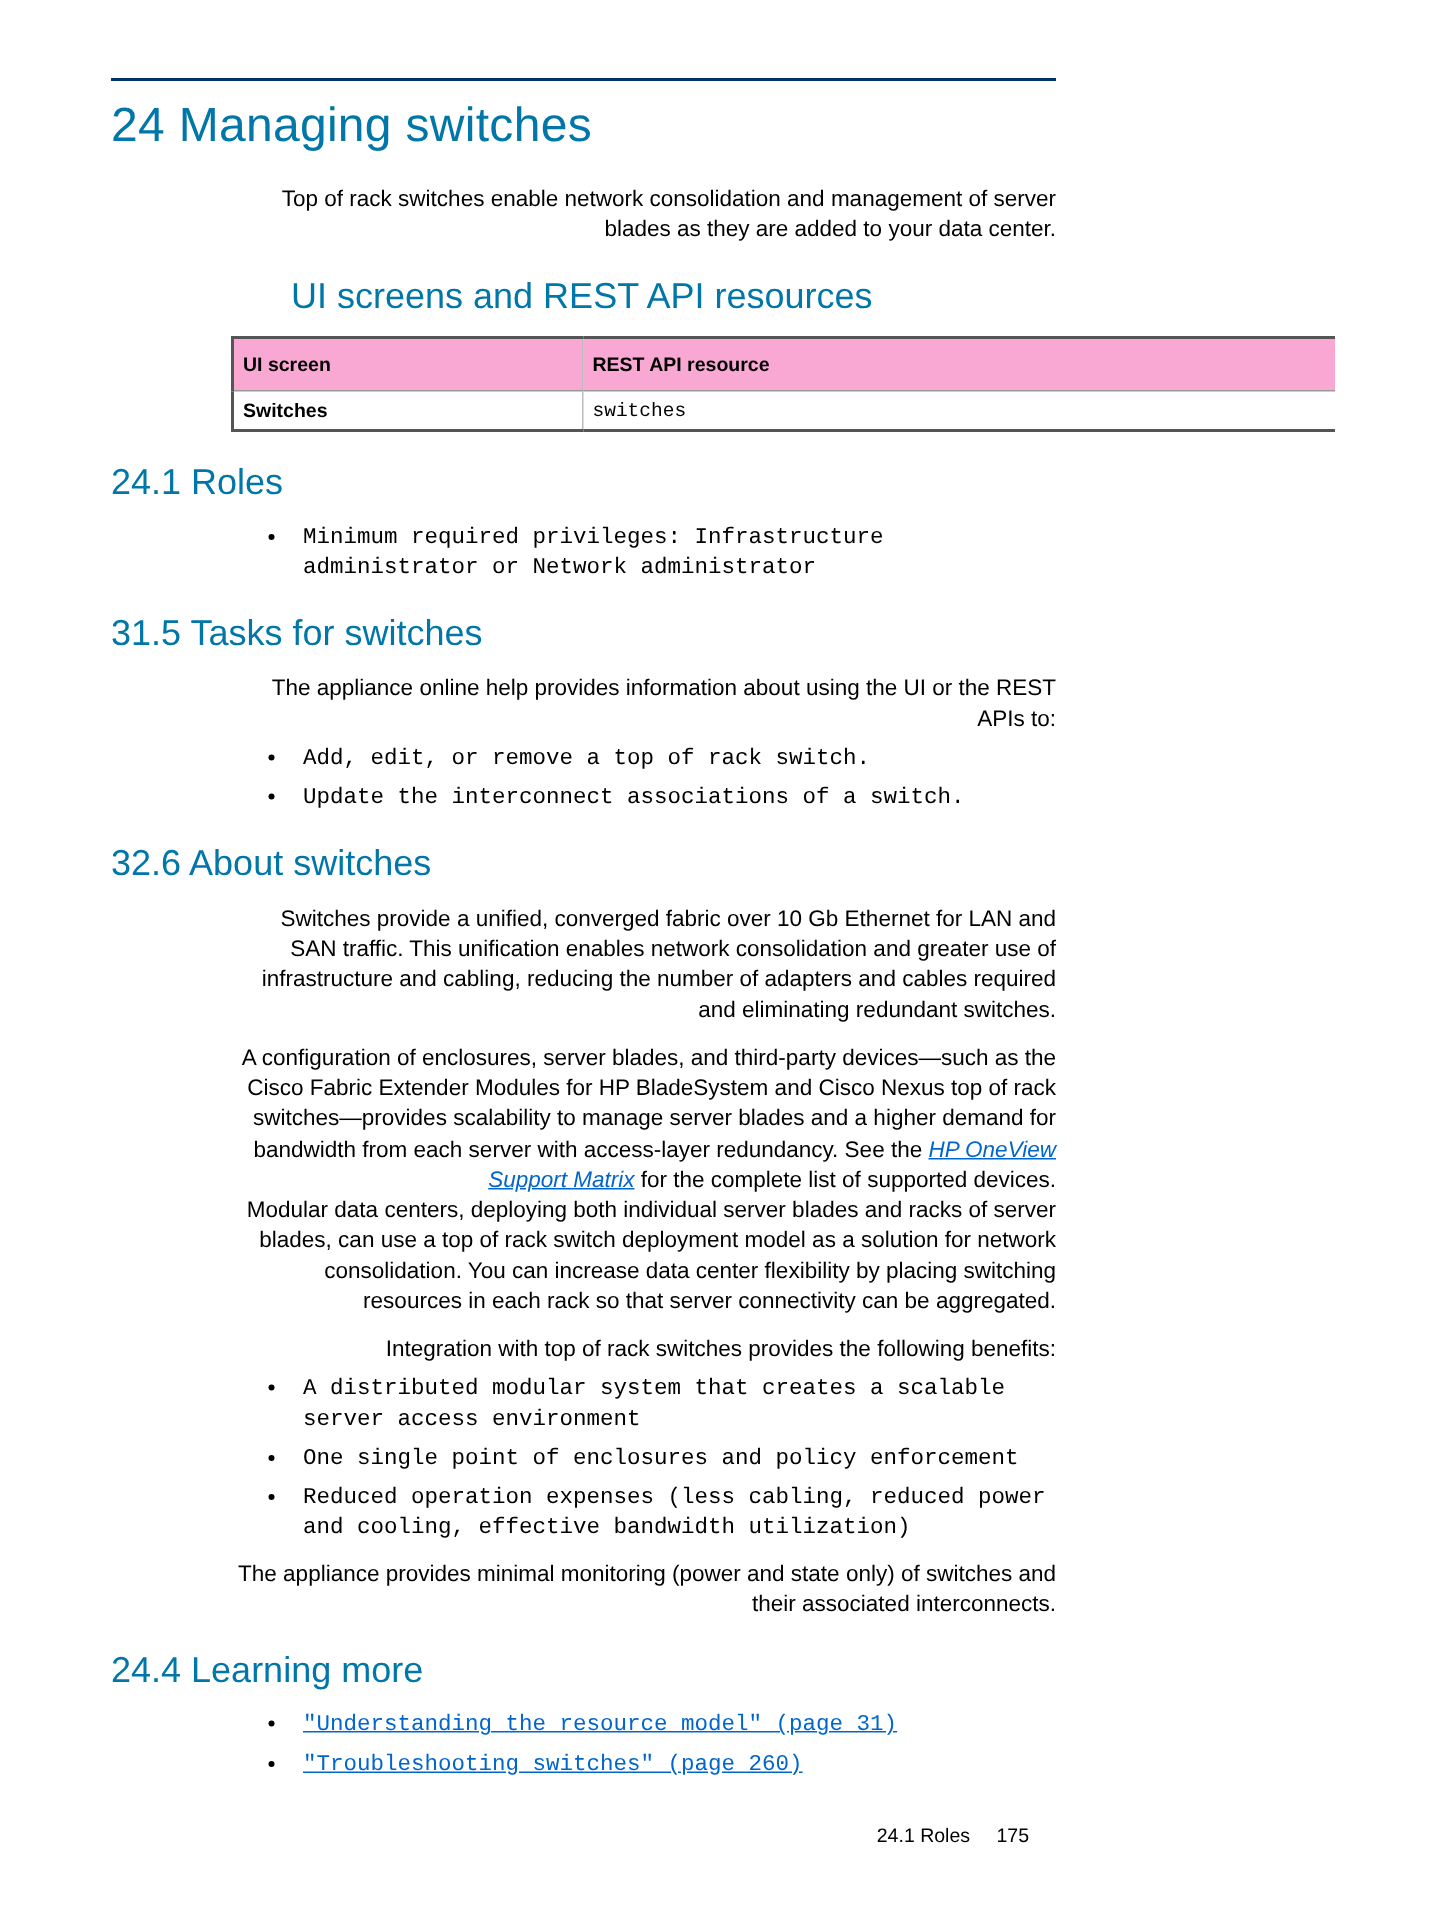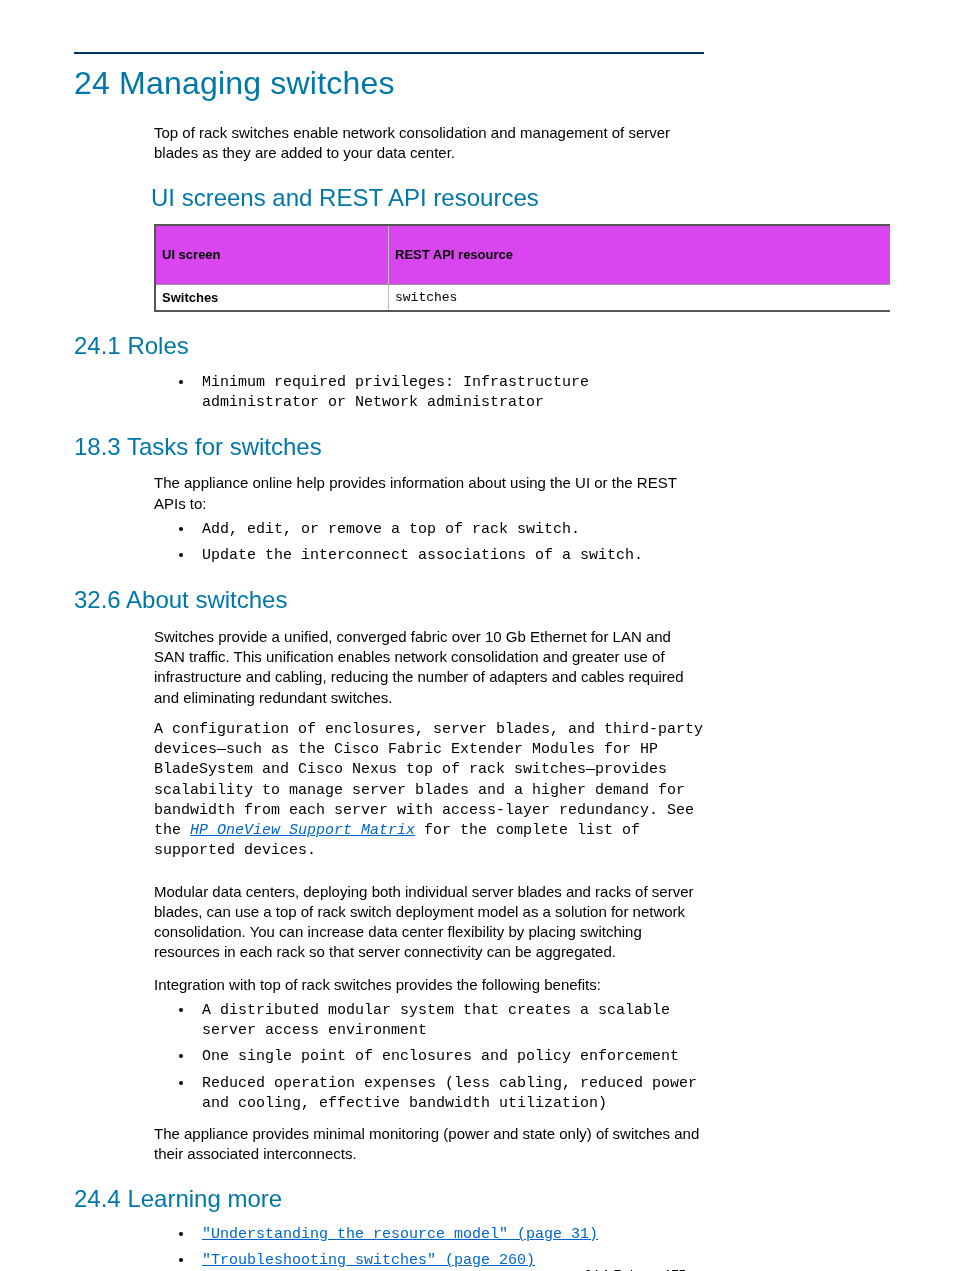--- a/index.html
+++ b/index.html
@@ -32,32 +32,32 @@
     letter-spacing: 0.2px;
   }
   h2.section-heading {
     font-family: "Segoe UI Light", "Helvetica Neue", Arial, sans-serif;
     font-weight: 300;
     font-size: 24px;
     color: #0077a8;
     margin: 18px 0 10px 0;
   }
   h2.section-heading.indented {
-    margin-left: 77px;
+    margin-left: 120px;
   }
   .body-text {
     margin: 0 0 12px 80px;
     font-size: 15px;
+    text-align: right;
   }
   .body-text.no-margin-bottom {
     margin-bottom: 6px;
   }
   .body-text.tight {
-    margin-bottom: 20px;
-    font-family: Liberation Mono, monospace;
+    margin-bottom: 0;
   }
   ul.bullets {
     margin: 4px 0 10px 98px;
     padding-left: 22px;
     font-family: Liberation Mono, monospace;
   }
   ul.bullets li {
     margin-bottom: 6px;
     padding-left: 8px;
     font-size: 15px;
@@ -67,22 +67,22 @@
     width: 736px;
     margin: 4px 0 14px 80px;
     font-size: 13px;
   }
   table.resource-table th {
     text-align: left;
     font-weight: bold;
     border-top: 2px solid #555;
     border-bottom: 1px solid #999;
     border-left: 1px solid #bbb;
-    padding: 20px 6px;
-    background: #d946ef;
+    padding: 8px 6px;
+    background: #f9a8d4;
   }
   table.resource-table td {
     border-top: 1px solid #999;
     border-bottom: 2px solid #555;
     border-left: 1px solid #bbb;
     padding: 4px 6px;
   }
   table.resource-table th:first-child,
   table.resource-table td:first-child {
     border-left: 2px solid #555;
@@ -131,21 +131,21 @@
       <td class="code">switches</td>
     </tr>
   </tbody>
     </table>
 
   <h2 class="section-heading">24.1 Roles</h2>
   <ul class="bullets">
     <li>Minimum required privileges: Infrastructure administrator or Network administrator</li>
   </ul>
 
-  <h2 class="section-heading">18.3 Tasks for switches</h2>
+  <h2 class="section-heading">31.5 Tasks for switches</h2>
   <p class="body-text no-margin-bottom">The appliance online help provides information about using the UI or the REST APIs to:</p>
   <ul class="bullets">
     <li>Add, edit, or remove a top of rack switch.</li>
     <li>Update the interconnect associations of a switch.</li>
   </ul>
 
   <h2 class="section-heading">32.6 About switches</h2>
   <p class="body-text">Switches provide a unified, converged fabric over 10 Gb Ethernet for LAN and SAN traffic. This unification enables network consolidation and greater use of infrastructure and cabling, reducing the number of adapters and cables required and eliminating redundant switches.</p>
   <p class="body-text tight">
     <span>A configuration of enclosures, server blades, and third-party devices—such as the Cisco Fabric Extender Modules for HP BladeSystem and Cisco Nexus top of rack switches—provides scalability to manage server blades and a higher demand for bandwidth from each server with access-layer redundancy. See the </span><a href="#" class="doc-link">HP OneView Support Matrix</a><span> for the complete list of supported devices.</span>

